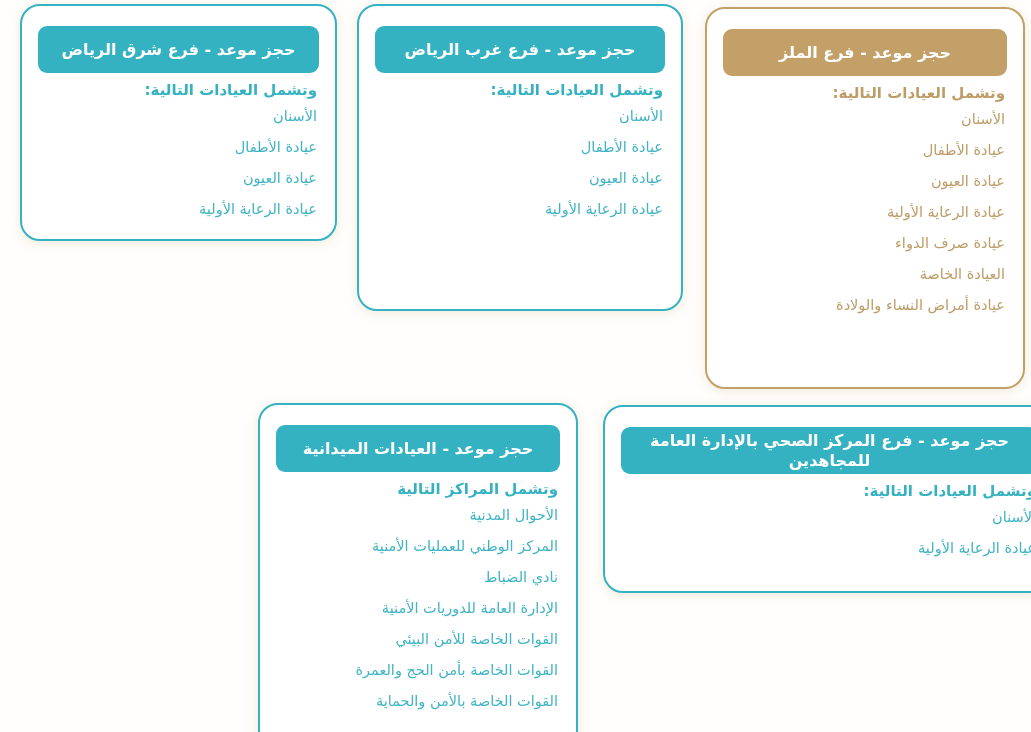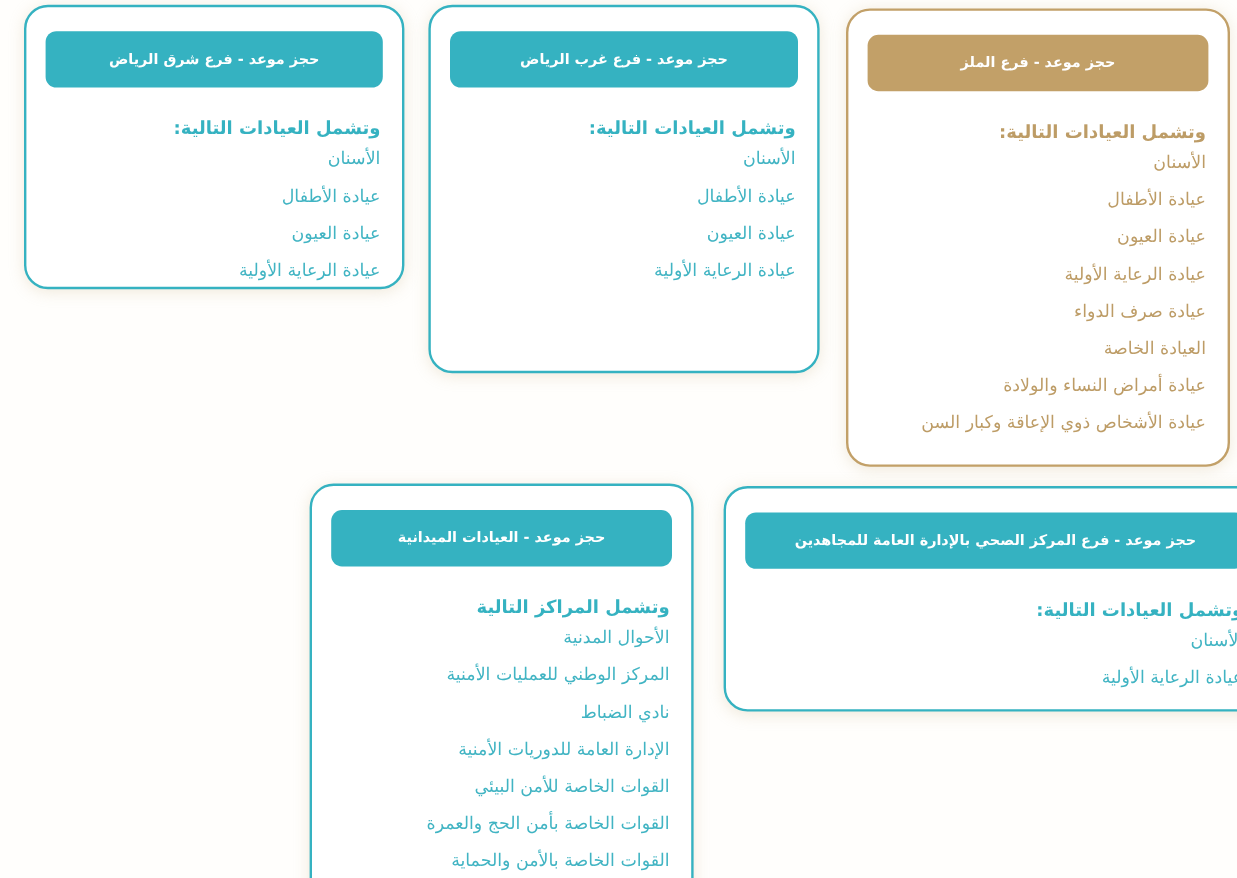--- a/index.html
+++ b/index.html
@@ -33,33 +33,33 @@
     box-shadow:0 2px 12px rgba(205,185,145,0.30);
   }
   .card.gold{ border-color:var(--gold); }
 
   .card-button{
     height:47px;
     border-radius:9px;
     background:var(--teal);
     color:#ffffff;
     font-weight:bold;
-    font-size:12px;
+    font-size:16px;
     display:flex;
     align-items:center;
     justify-content:center;
     text-align:center;
     cursor:pointer;
     line-height:1.2;
     padding:0 8px;
   }
   .card.gold .card-button{ background:var(--gold); }
 
   .card-heading{
-    margin-top:23px;
+    margin-top:6px;
     font-weight:bold;
     font-size:15px;
     color:var(--teal);
     text-align:right;
     line-height:22px;
     padding-right:2px;
   }
   .card.gold .card-heading{ color:var(--gold-text); }
 
   .card-items{ margin-top:0; }
@@ -111,21 +111,20 @@
     <div class="card-button">حجز موعد - فرع الملز</div>
     <div class="card-heading">وتشمل العيادات التالية:</div>
     <div class="card-items">
       <div class="card-item">الأسنان</div>
       <div class="card-item">عيادة الأطفال</div>
       <div class="card-item">عيادة العيون</div>
       <div class="card-item">عيادة الرعاية الأولية</div>
       <div class="card-item">عيادة صرف الدواء</div>
       <div class="card-item">العيادة الخاصة</div>
       <div class="card-item">عيادة أمراض النساء والولادة</div>
-      <div class="card-item">عيادة الأشخاص ذوي الإعاقة وكبار السن</div>
     </div>
   </div>
 
   <div class="card card-field">
     <div class="card-button">حجز موعد - العيادات الميدانية</div>
     <div class="card-heading">وتشمل المراكز التالية</div>
     <div class="card-items">
       <div class="card-item">الأحوال المدنية</div>
       <div class="card-item">المركز الوطني للعمليات الأمنية</div>
       <div class="card-item">نادي الضباط</div>

